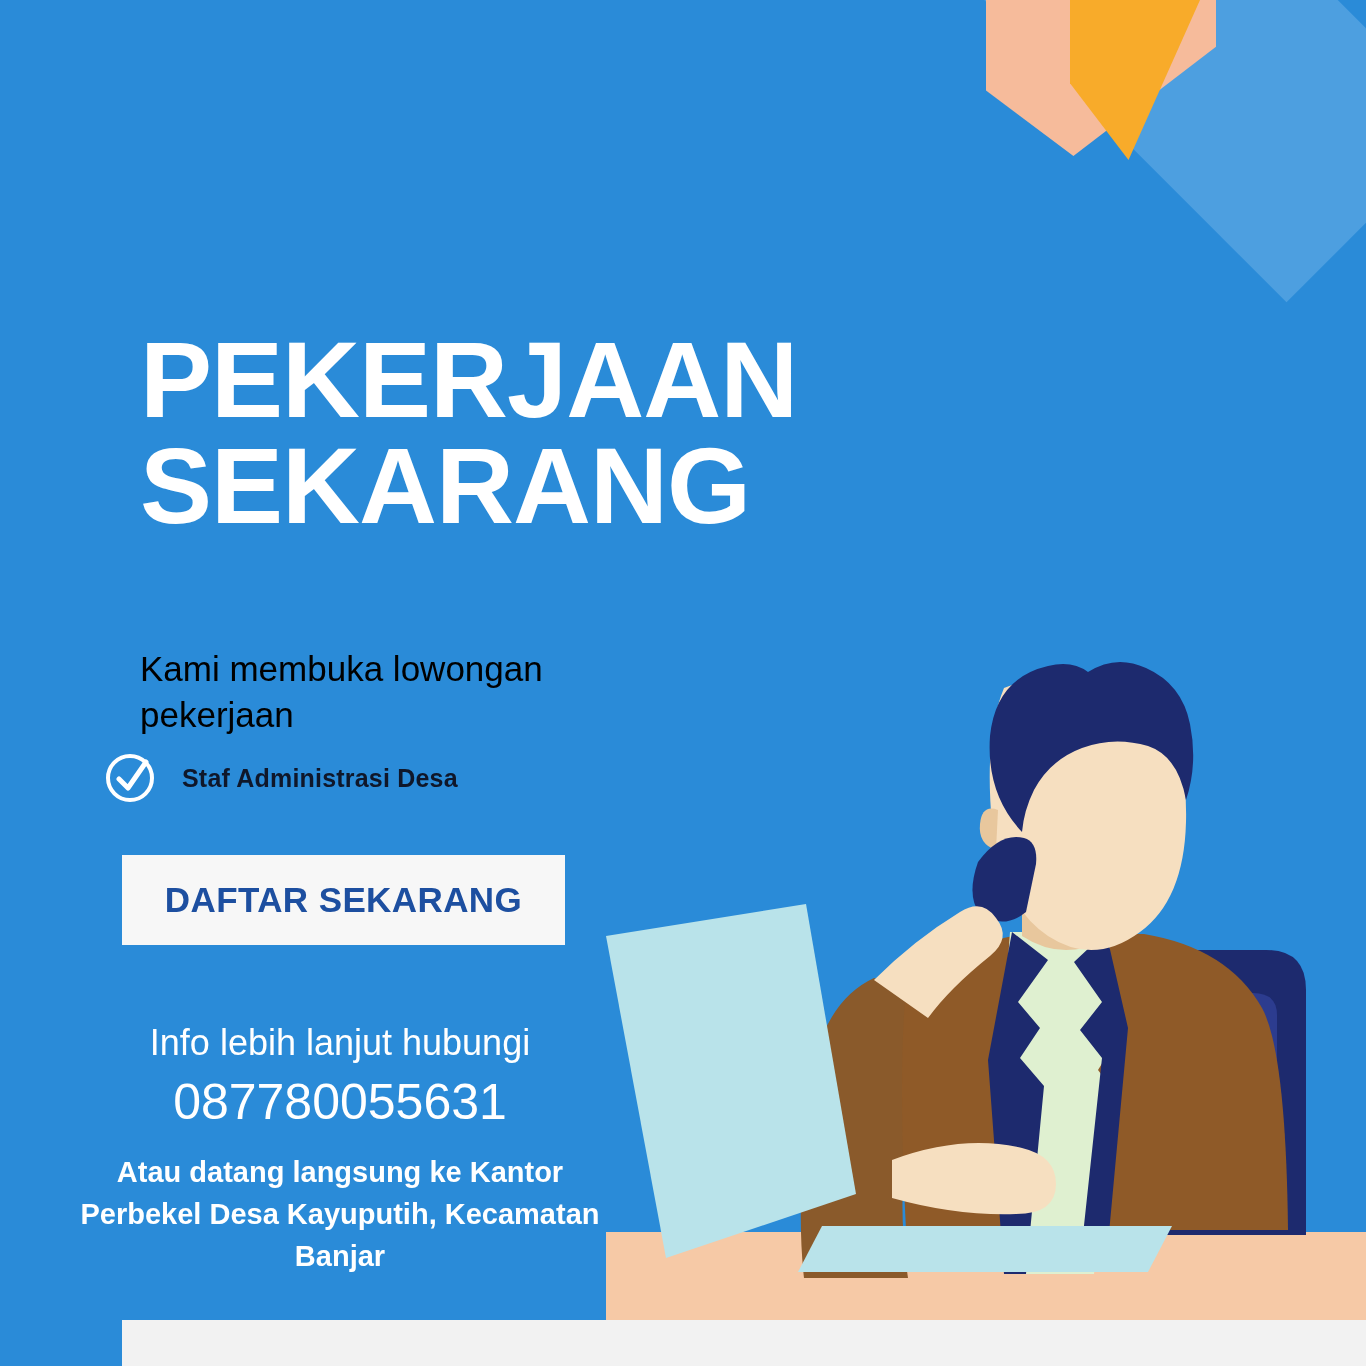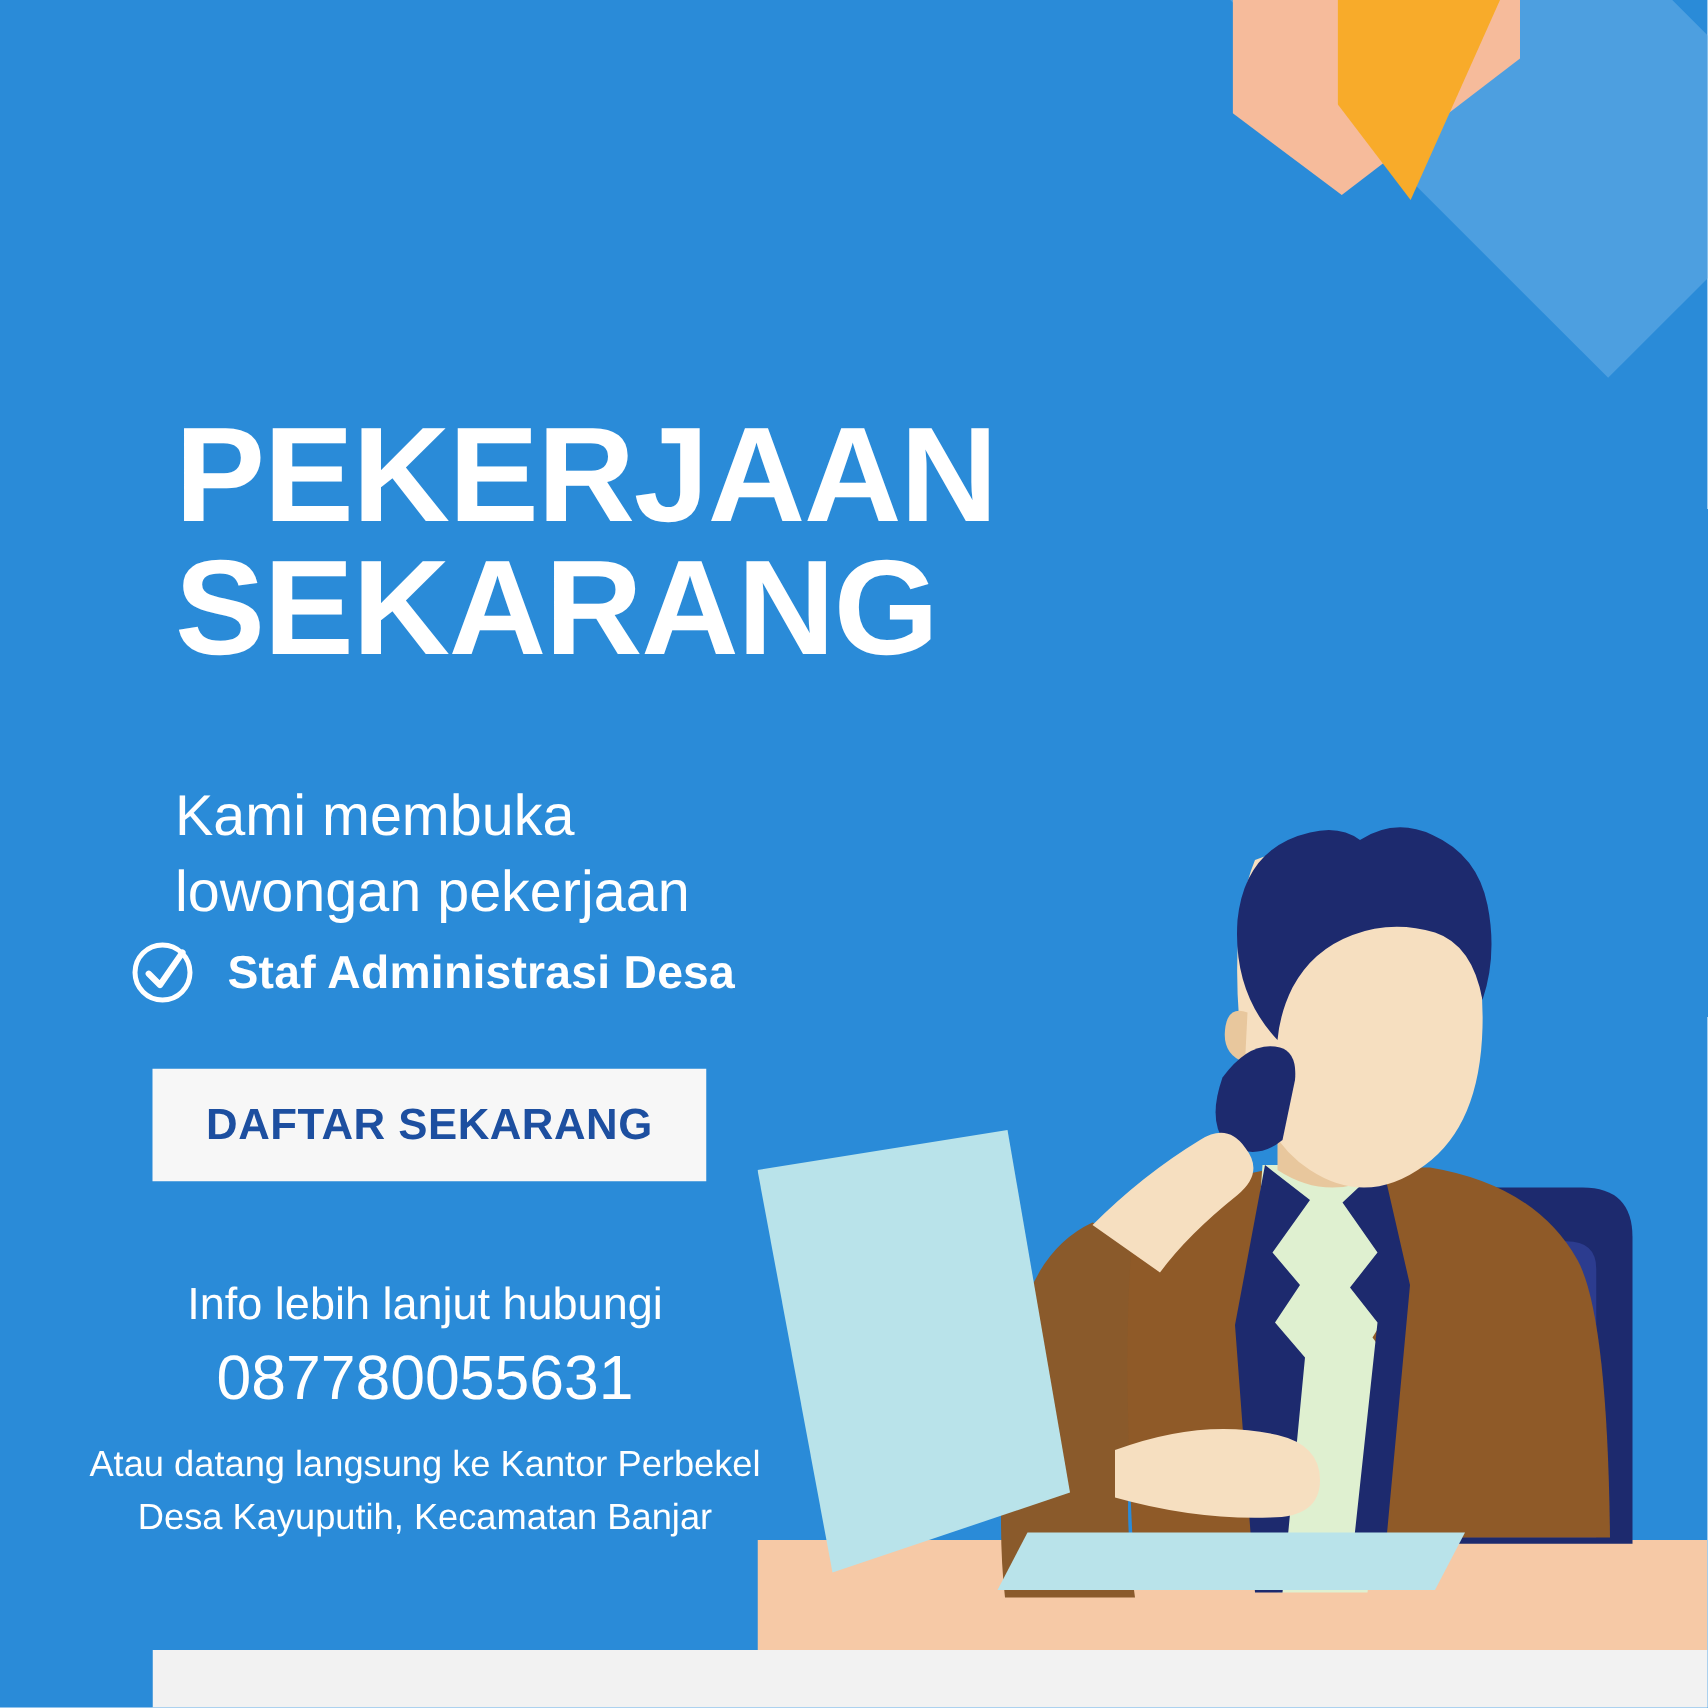--- a/index.html
+++ b/index.html
@@ -81,45 +81,45 @@
     font-size: 108px;
     line-height: 0.98;
     font-weight: bold;
     letter-spacing: -1px;
   }
   .title .line2 { display: block; }
 
   .subtitle {
     position: absolute;
     left: 140px;
-    top: 576px;
+    top: 611px;
     width: 520px;
-    color: #ffffff;
-    font-size: 46px;
+    color: #000000;
+    font-size: 35px;
     line-height: 1.32;
     font-weight: 400;
   }
 
   .position-row {
     position: absolute;
     left: 104px;
     top: 752px;
     display: flex;
     align-items: center;
     gap: 26px;
   }
   .check-icon {
     width: 52px;
     height: 52px;
     flex: 0 0 auto;
     display: block;
   }
   .position-label {
-    color: #ffffff;
-    font-size: 37px;
+    color: #0f172a;
+    font-size: 25px;
     font-weight: bold;
     letter-spacing: 0.2px;
   }
 
   .cta-button {
     position: absolute;
     left: 122px;
     top: 855px;
     width: 443px;
     height: 90px;
@@ -155,21 +155,21 @@
   .contact-phone {
     font-size: 50px;
     line-height: 1.35;
     font-weight: 400;
     margin-top: 4px;
   }
   .contact-address {
     margin-top: 14px;
     font-size: 29px;
     line-height: 1.45;
-    font-weight: 400;
+    font-weight: 700;
   }
 
   
   .illustration {
     position: absolute;
     right: 0;
     bottom: 46px;
     width: 760px;
     height: 760px;
   }

